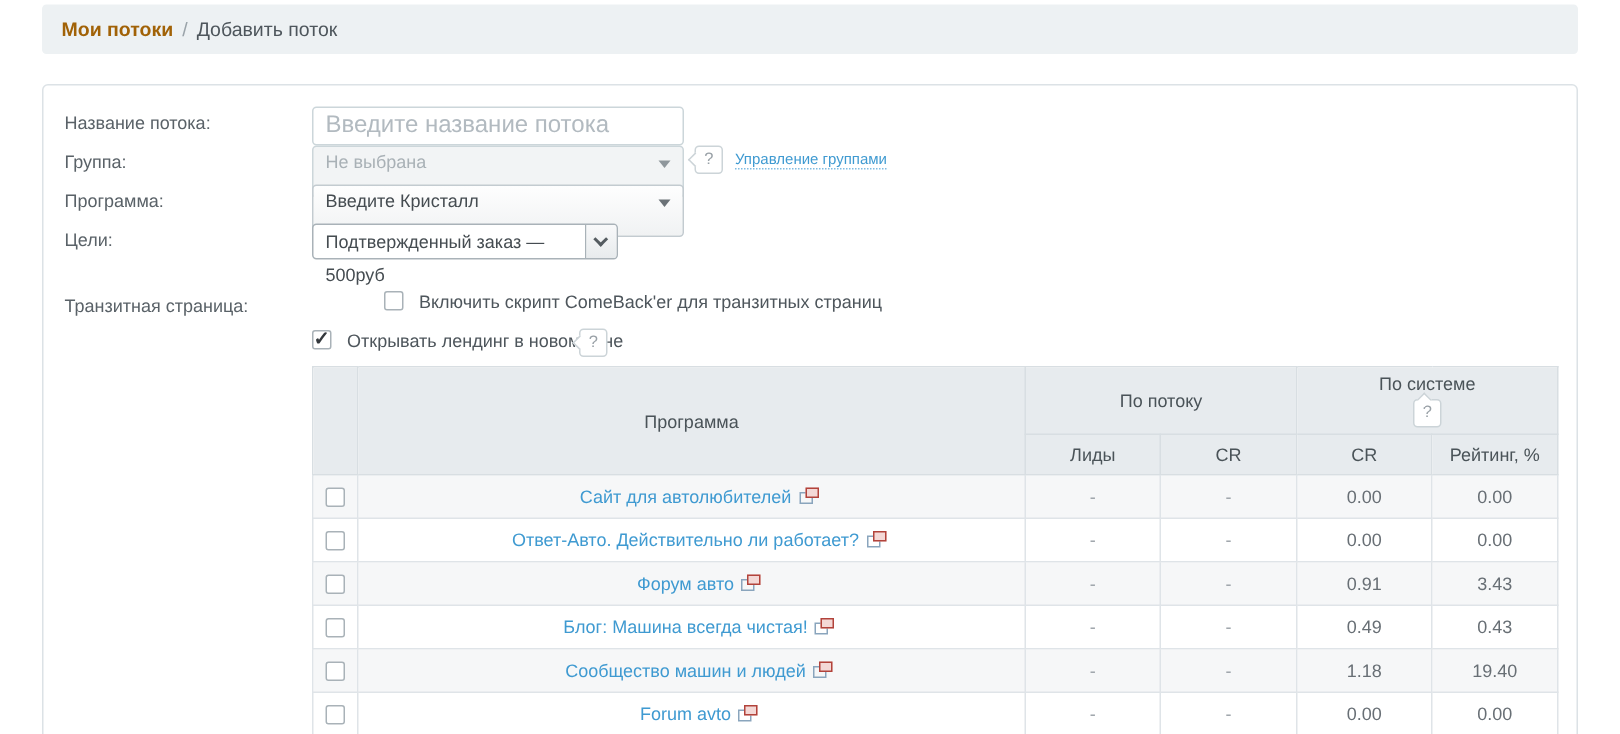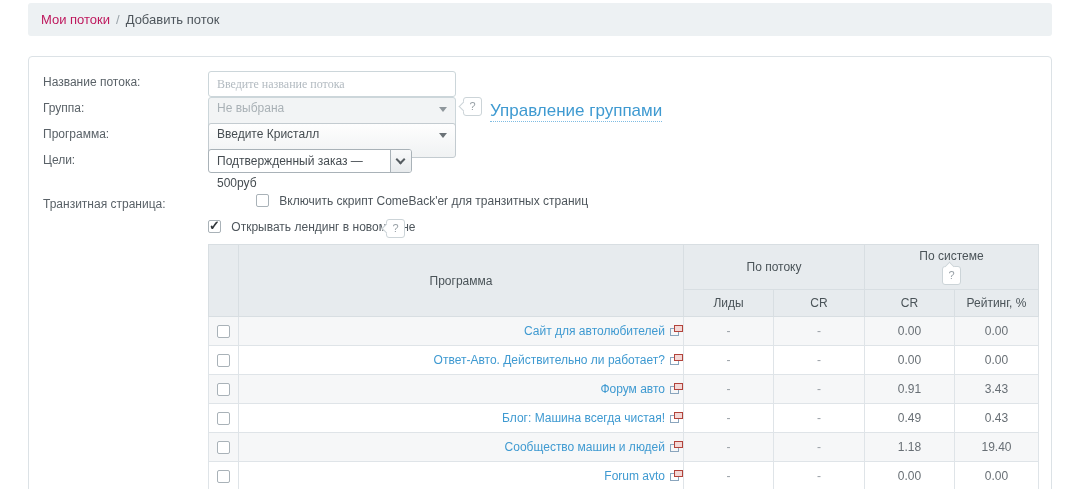--- a/index.html
+++ b/index.html
@@ -3,34 +3,34 @@
 <meta charset="utf-8">
 <style>
   * { margin:0; padding:0; box-sizing:border-box; }
   html,body { width:1080px; height:489px; background:#ffffff; overflow:hidden;
               font-family:"Liberation Sans", sans-serif; }
 
   
   .crumb-bar { position:absolute; left:28px; top:3px; width:1024px; height:33px;
                background:#edf1f3; border-radius:3px; line-height:33px;
                padding-left:13px; font-size:13px; }
-  .crumb-link { color:#be185d; text-decoration:none; cursor:pointer; }
+  .crumb-link { color:#a16207; text-decoration:none; cursor:pointer;font-weight:bold; }
   .crumb-sep  { color:#9aa3a9; margin:0 6px; }
   .crumb-cur  { color:#4e565c; }
 
   
   .panel { position:absolute; left:28px; top:56px; width:1024px; height:500px;
            background:#fff; border:1px solid #dce2e6; border-radius:4px; }
 
   .flabel { position:absolute; left:14px; font-size:12px; color:#5a6268; }
 
   
   .tinput { position:absolute; left:179px; top:14px; width:248px; height:23px;
             border:1px solid #ccd6da; border-radius:3px; padding:12px 8px;
-            font-size:12px; color:#4e565c; font-family:Liberation Serif, serif; }
+            font-size:16px; color:#4e565c; font-family:Liberation Sans, sans-serif; }
   .tinput::placeholder { color:#b2bac0; opacity:1; }
 
   
   .fselect { position:absolute; left:179px; height:35px; width:248px;
              border:1px solid #ccd6da; border-radius:3px; font-size:12px;
              line-height:21px; padding:0 8px; cursor:pointer; }
   .sel-group   { top:40px; background:#f2f4f5; color:#a9b1b6; }
   .sel-program { top:66px; background:linear-gradient(#fefefe,#f0f2f3);
                  color:#454c51; border-color:#c3cbd0; }
   .caret-down { position:absolute; right:8px; top:9px; width:0; height:0;
@@ -50,21 +50,21 @@
   
   .help-box { position:absolute; width:19px; height:19px; background:#fff;
               border:1px solid #ccd4d8; border-radius:3px; font-size:11px;
               color:#99a1a7; text-align:center; line-height:17px; cursor:pointer; }
   .help-box.notch-left::before { content:''; position:absolute; left:-4px; top:5px;
               width:6px; height:6px; background:#fff; transform:rotate(45deg);
               border-left:1px solid #ccd4d8; border-bottom:1px solid #ccd4d8; }
   .hb-group { left:434px; top:40px; }
   .hb-newwin { left:357px; top:162px; }
 
-  .manage-link { position:absolute; left:461px; top:44px; font-size:17px;
+  .manage-link { position:absolute; left:461px; top:44px; font-size:10px;
                  color:#3f9ad1; text-decoration:none;
                  border-bottom:1px dotted #7fbce2; cursor:pointer; }
 
   
   .checkbox { display:inline-block; width:13px; height:13px; background:#fff;
               border:1px solid #a9b2b8; border-radius:2px; position:relative;
               vertical-align:middle; cursor:pointer; }
   .checkbox.checked::after { content:'\2713'; position:absolute; left:0px; top:-3px;
               font-size:13px; font-weight:bold; color:#33383c; }
   .cb-row { position:absolute; left:179px; font-size:12px; color:#4e565c; }
@@ -76,21 +76,21 @@
   table.stats { position:absolute; left:179px; top:187px; width:830px;
                 border-collapse:collapse; table-layout:fixed; font-size:12px; }
   .stats th, .stats td { border:1px solid #dfe4e8; overflow:hidden; white-space:nowrap; }
   .stats thead th { background:#e7ebee; color:#4a5358; font-weight:normal;
                     border-color:#d8dee2; text-align:center; }
   .stats tr.h1 th { height:45px; }
   .stats tr.h2 th { height:27px; }
   .stats tbody td { height:29px; text-align:center; color:#686f75; }
   .stats tbody tr:nth-child(odd)  td { background:#f6f7f8; }
   .stats tbody tr:nth-child(even) td { background:#ffffff; }
-  .stats td.name-cell { text-align:right; padding-left:10px; }
+  .stats td.name-cell { text-align:center; padding-left:10px; }
   .stats td.dash { color:#9aa1a7; }
   .row-link { color:#3f9ad1; text-decoration:none; cursor:pointer; }
 
   .sys-help { display:inline-block; position:relative; width:19px; height:19px;
               background:#fff; border:1px solid #ccd4d8; border-radius:3px;
               font-size:11px; color:#99a1a7; line-height:17px; margin-top:3px;
               cursor:pointer; }
   .sys-help::before { content:''; position:absolute; top:-4px; left:3px; width:6px;
               height:6px; background:#fff; transform:rotate(45deg);
               border-left:1px solid #ccd4d8; border-top:1px solid #ccd4d8; }

